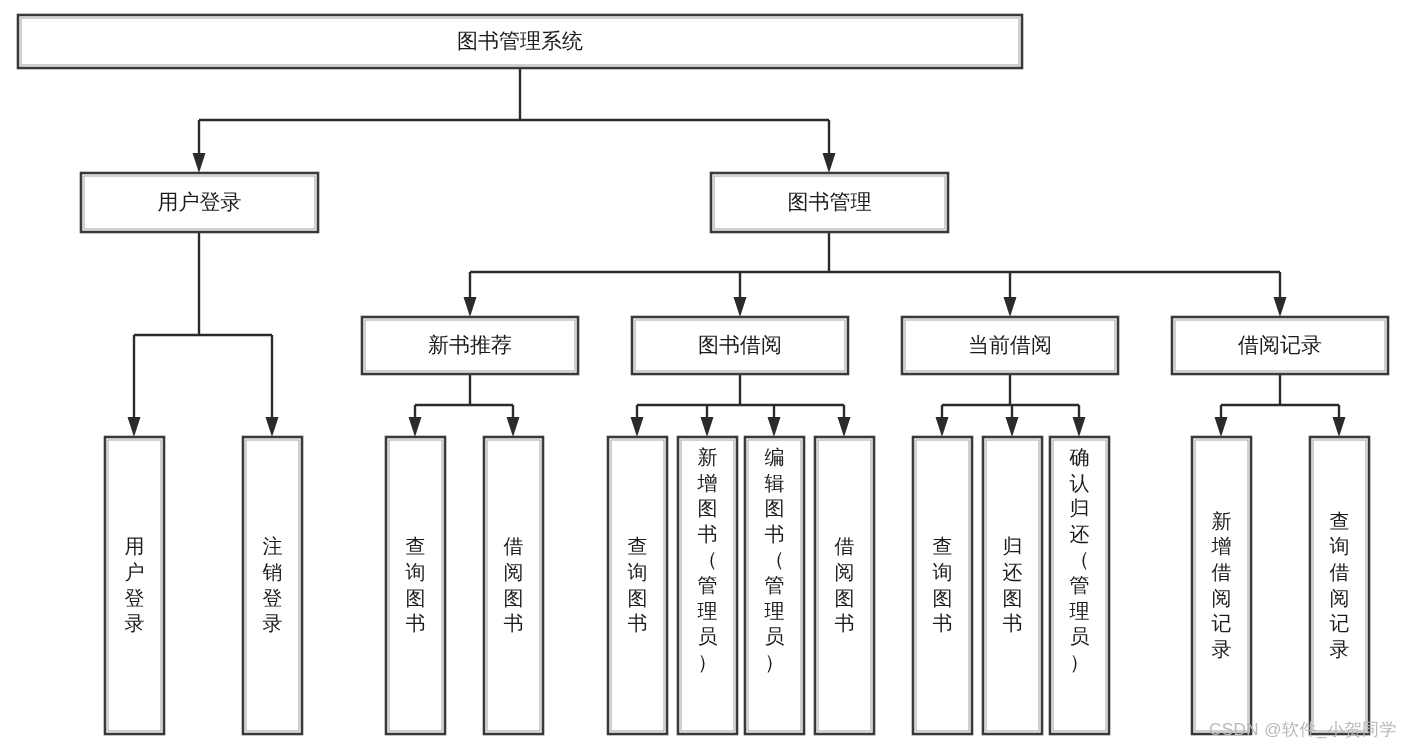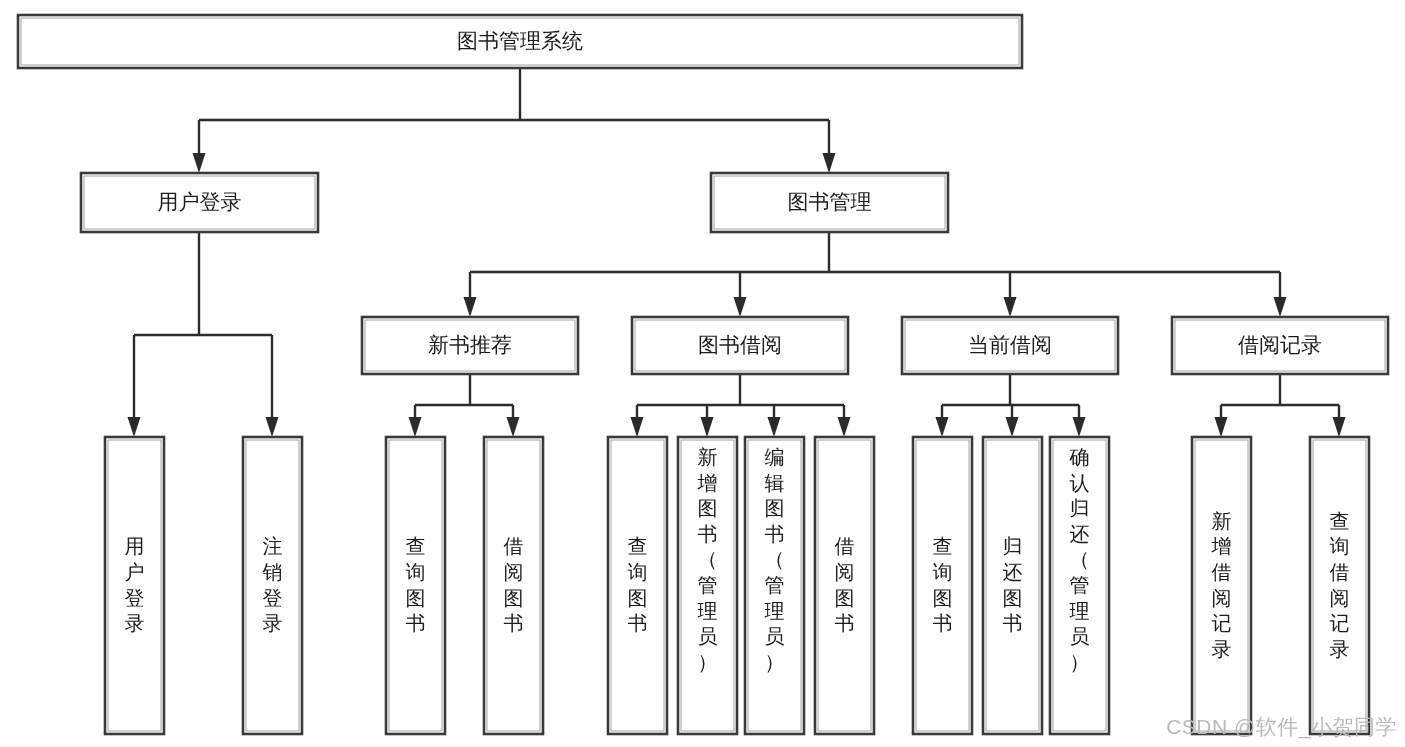--- a/index.html
+++ b/index.html
@@ -71,21 +71,21 @@
     font-size: 20px;
     line-height: 1.28;
     color: #1b1b1b;
     text-align: center;
   }
   .watermark {
     position: absolute;
     right: 8px;
     bottom: 6px;
     font-family: "Liberation Sans", "DejaVu Sans", sans-serif;
-    font-size: 21px;
+    font-size: 17px;
     color: #b9b9b9;
     letter-spacing: 0.5px;
     white-space: nowrap;
     margin-left: 16px;
   }
 </style>
 </head>
 <body>
 
 <div id="diagram-root">

